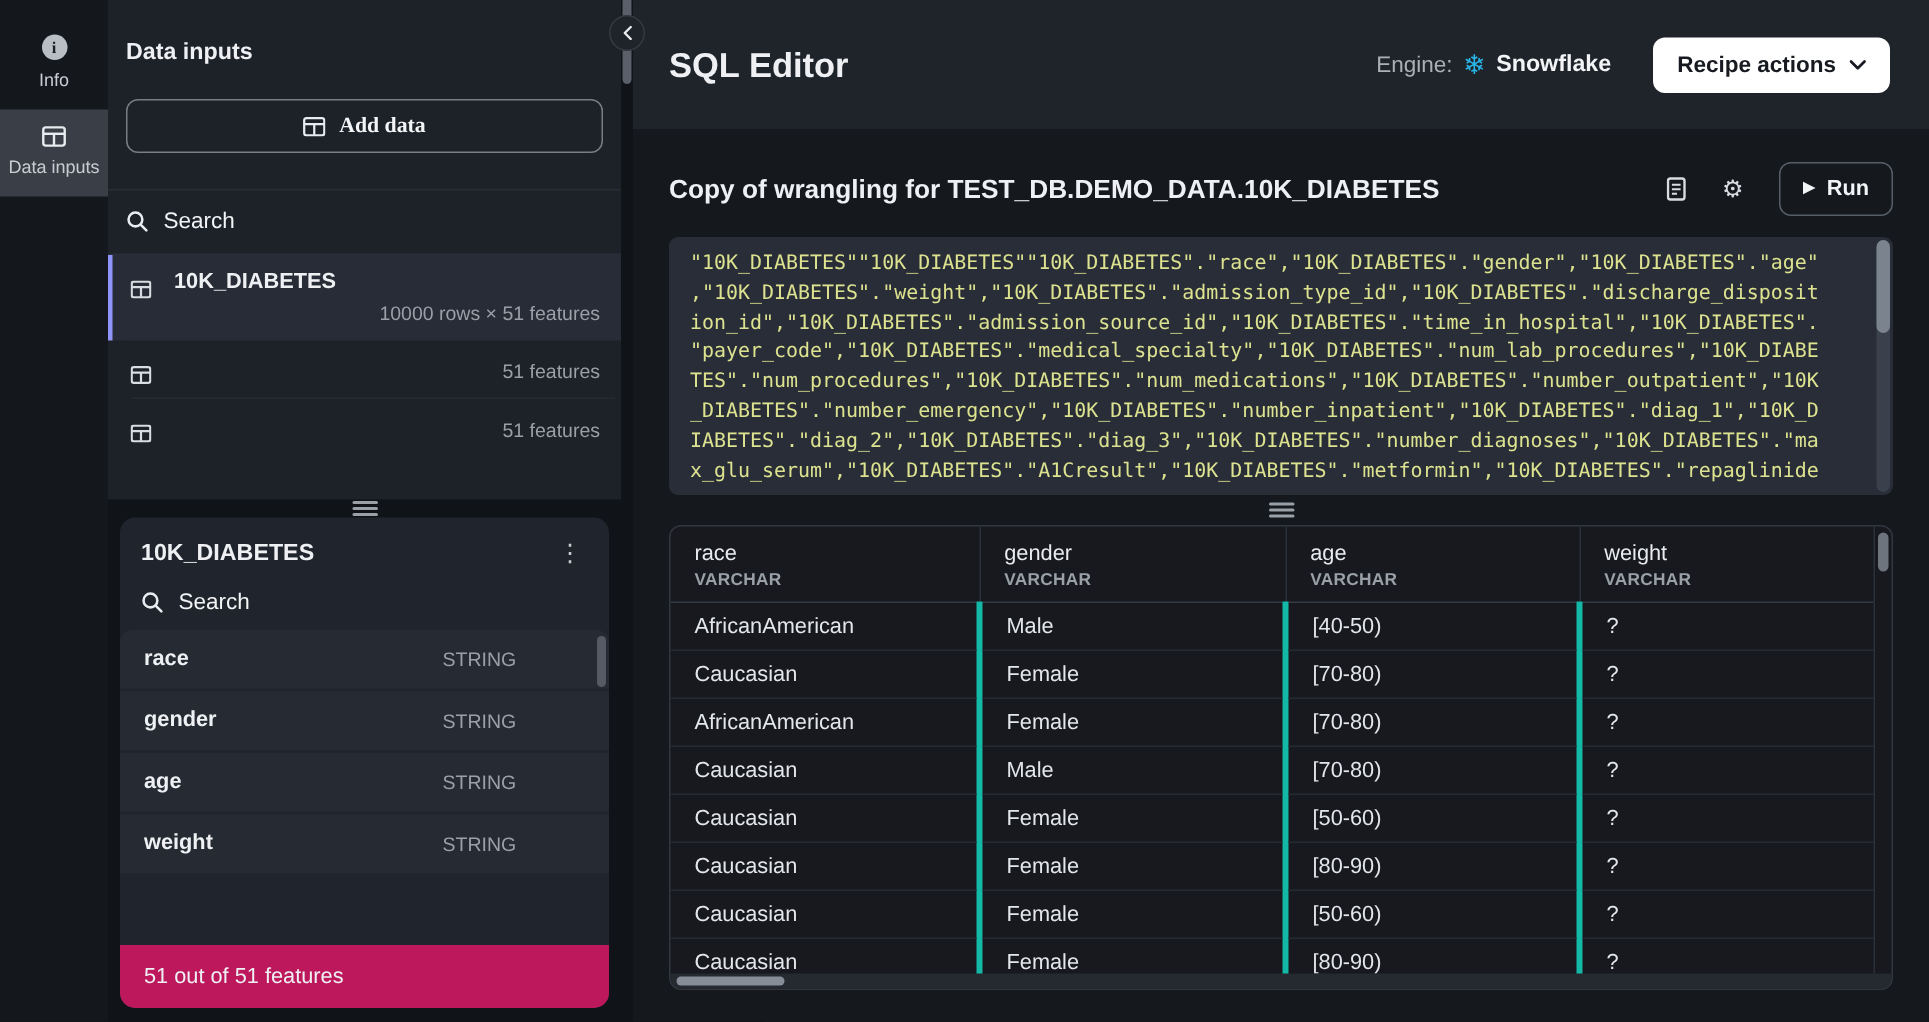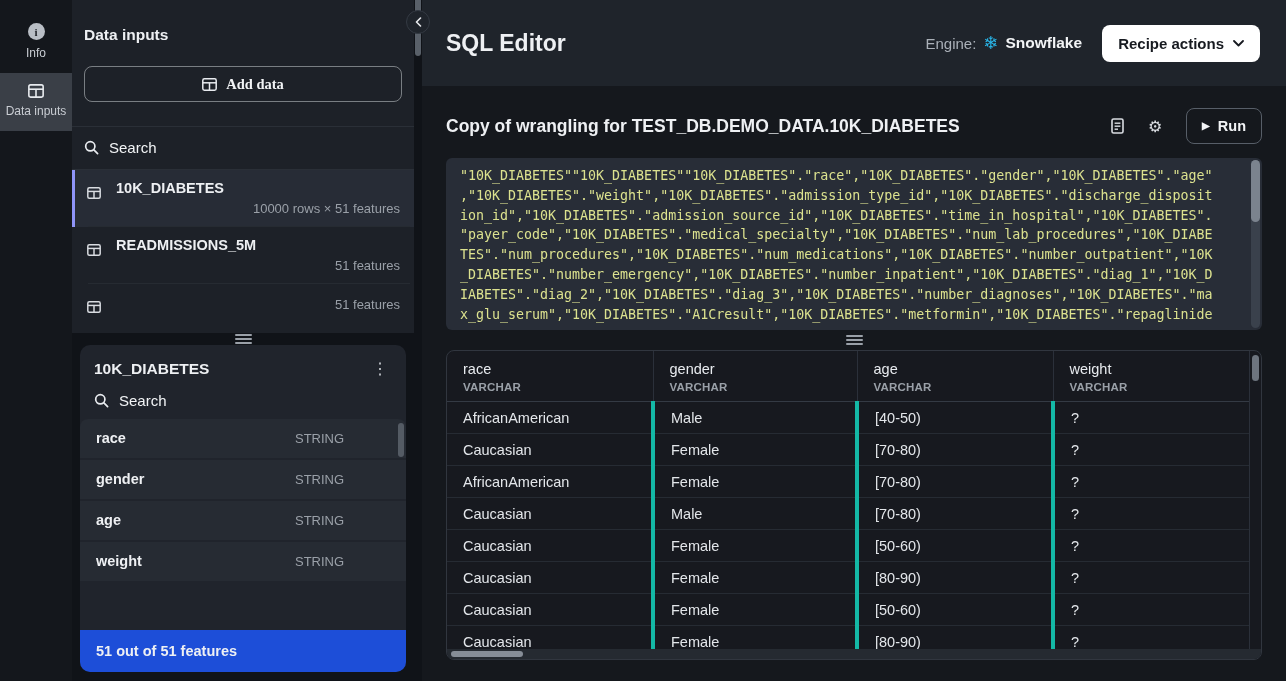--- a/index.html
+++ b/index.html
@@ -50,34 +50,34 @@
   .features-panel .search-row { padding:10px 14px 6px; }
   .fp-cols { display:flex; padding:8px 16px 6px; color:#b9bec5; font-size:14px; }
   .fp-cols .c-name { flex:1; }
   .fp-cols .c-type { width:95px; }
   .feature-list { flex:1; position:relative; overflow:hidden; margin-top:4px; }
   .feature-row { display:flex; align-items:center; background:#262b33; padding:11px 16px 12px; margin-bottom:2px; cursor:pointer; }
   .feature-row:first-child { border-radius:8px 8px 0 0; }
   .feature-row .f-name { flex:1; font-size:14.5px; font-weight:700; color:#eef0f3; }
   .feature-row .f-type { width:95px; font-size:13px; color:#9aa0a8; }
   .fl-thumb { position:absolute; right:2px; top:4px; width:6px; height:34px; background:#545b64; border-radius:3px; cursor:pointer; }
-  .fp-footer { margin-top:2px; background:#1d4ed8; padding:13px 16px; font-size:14.5px; font-weight:700; color:#eef0f3; }
+  .fp-footer { margin-top:2px; background:#be185d; padding:13px 16px; font-size:14.5px; font-weight:400; color:#eef0f3; }
 
   
   .v-divider { width:8px; flex:none; position:relative; background:#101318; }
   .divider-pill { position:absolute; top:0; left:1px; width:6px; height:56px; background:#596069; border-radius:0 0 3px 3px; cursor:col-resize; }
   .collapse-btn { position:absolute; top:10px; left:-8px; width:24px; height:24px; border-radius:50%;
                   background:#1f242b; border:1px solid #343a43; color:#e8eaed; z-index:5;
                   display:flex; align-items:center; justify-content:center; cursor:pointer; }
 
   
   .main { flex:1; min-width:0; display:flex; flex-direction:column; background:#15181d; }
   .main-header { height:86px; flex:none; background:#1f242b; display:flex; align-items:center; padding:0 26px 0 24px; }
   .main-title { font-size:23px; font-weight:700; color:#eef0f3; flex:1; }
-  .engine { display:flex; align-items:center; gap:7px; font-size:15px; color:#aab0b8; margin-right:20px; }
+  .engine { display:flex; align-items:center; gap:7px; font-size:15px; color:#aab0b8; margin-right:28px; }
   .snowflake { color:#29b5e8; font-size:18px; line-height:1; }
   .engine-name { color:#f2f4f6; font-weight:700; font-size:15.5px; }
   .recipe-btn { height:37px; padding:0 16px; background:#ffffff; color:#171a20; border:none; border-radius:8px;
                 font-weight:700; font-size:15px; font-family:inherit; display:flex; align-items:center; gap:9px; cursor:pointer; }
 
   .query-row { display:flex; align-items:center; padding:22px 24px 14px; gap:8px; }
   .query-title { flex:1; font-size:17.5px; font-weight:700; color:#eef0f3; }
   .icon-btn { background:none; border:none; color:#d9dce1; width:30px; height:28px; font-size:16px;
               display:flex; align-items:center; justify-content:center; cursor:pointer; }
   .run-btn { height:36px; margin-left:8px; padding:0 15px; border:1px solid #575e68; border-radius:8px;
@@ -169,21 +169,20 @@
           <div class="ds-meta">10000 rows × 51 features</div>
         </div>
         <div class="dataset-item">
           <span class="ds-icon grid-icon">
             <svg width="14" height="12" viewBox="0 0 15 13">
                 <rect x="0.8" y="0.8" width="13.4" height="11.4" rx="1.6" fill="none" stroke="currentColor" stroke-width="1.6"></rect>
                 <line x1="0.8" y1="4.8" x2="14.2" y2="4.8" stroke="currentColor" stroke-width="1.6"></line>
                 <line x1="7.5" y1="4.8" x2="7.5" y2="12.2" stroke="currentColor" stroke-width="1.6"></line>
               </svg>
           </span>
-          <div class="ds-name">READMISSIONS_5M</div>
           <div class="ds-meta">51 features</div>
         </div>
         <div class="dataset-item">
           <span class="ds-icon grid-icon">
             <svg width="14" height="12" viewBox="0 0 15 13">
                 <rect x="0.8" y="0.8" width="13.4" height="11.4" rx="1.6" fill="none" stroke="currentColor" stroke-width="1.6"></rect>
                 <line x1="0.8" y1="4.8" x2="14.2" y2="4.8" stroke="currentColor" stroke-width="1.6"></line>
                 <line x1="7.5" y1="4.8" x2="7.5" y2="12.2" stroke="currentColor" stroke-width="1.6"></line>
               </svg>
           </span>

